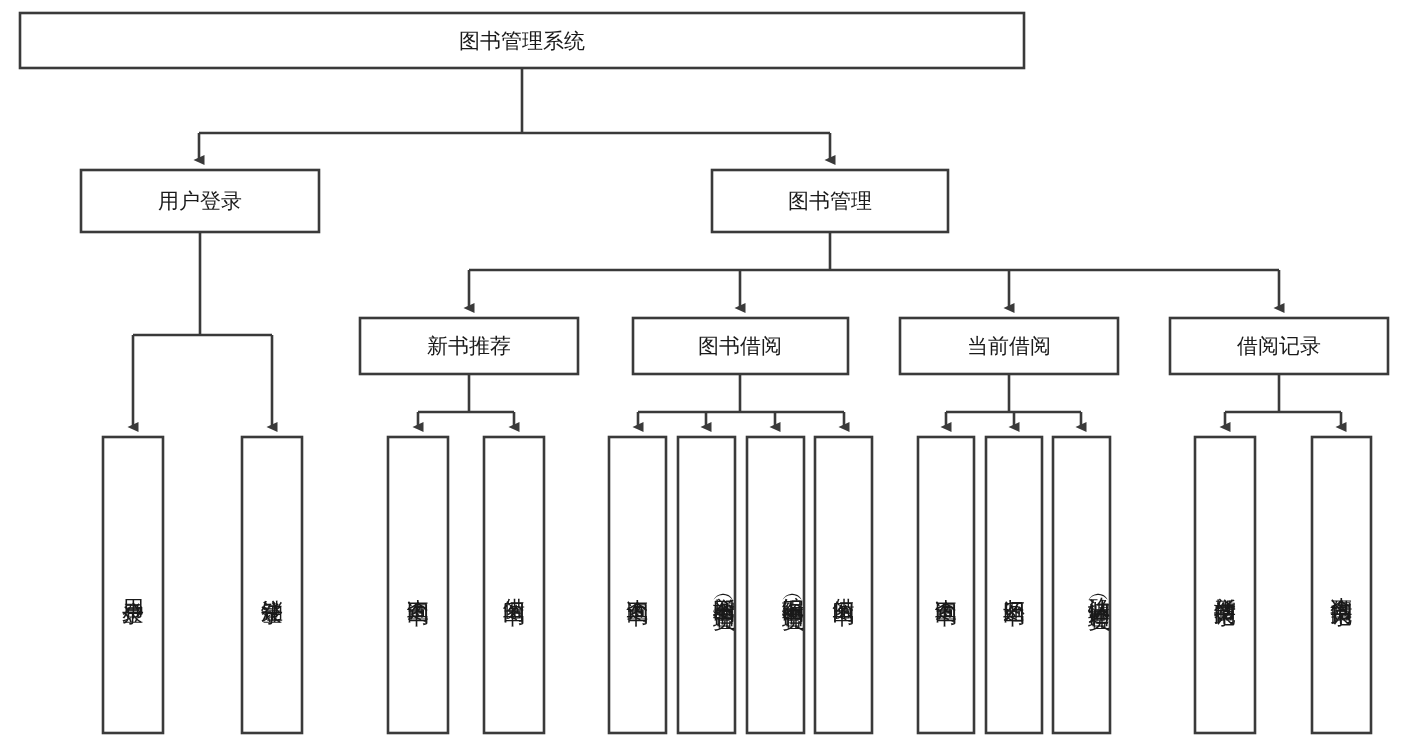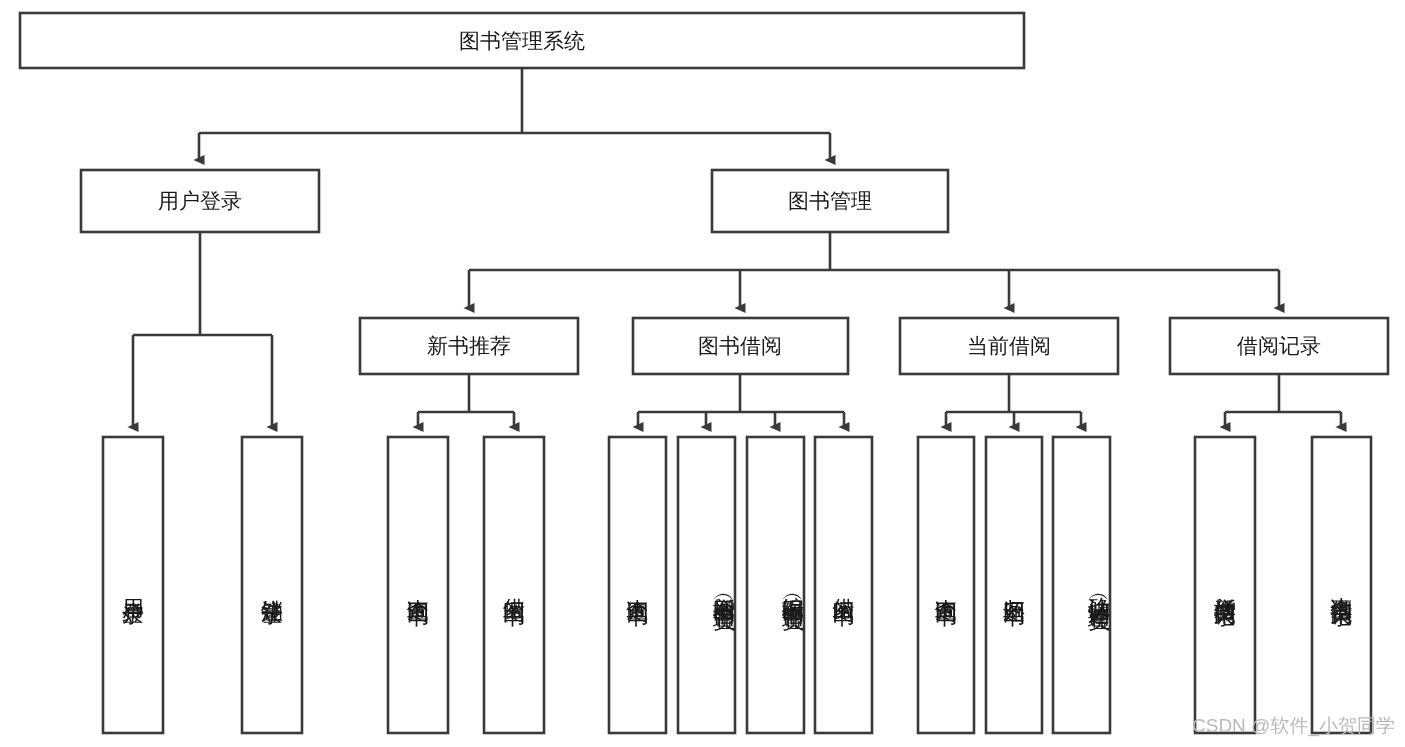--- a/index.html
+++ b/index.html
@@ -182,15 +182,14 @@
   <div class="leaf-label" style="left:609px;  top:437px; width:57px;  height:296px;">查询图书</div>
   <div class="leaf-label" style="left:678px;  top:437px; width:57px;  height:296px; align-items:flex-start; padding-top:6px; box-sizing:border-box;">新增图书（管理员）</div>
   <div class="leaf-label" style="left:747px;  top:437px; width:57px;  height:296px; align-items:flex-start; padding-top:6px; box-sizing:border-box;">编辑图书（管理员）</div>
   <div class="leaf-label" style="left:815px;  top:437px; width:57px;  height:296px;">借阅图书</div>
   <div class="leaf-label" style="left:918px;  top:437px; width:56px;  height:296px;">查询图书</div>
   <div class="leaf-label" style="left:986px;  top:437px; width:56px;  height:296px;">归还图书</div>
   <div class="leaf-label" style="left:1053px; top:437px; width:57px;  height:296px; align-items:flex-start; padding-top:6px; box-sizing:border-box;">确认归还（管理员）</div>
   <div class="leaf-label" style="left:1195px; top:437px; width:60px;  height:296px;">新增借阅记录</div>
   <div class="leaf-label" style="left:1312px; top:437px; width:59px;  height:296px;">查询借阅记录</div>
 
-  <div class="watermark" style="left:1192px; top:713px;">CSDN @软件_小贺同学</div>
 
 </div>
 
 </body></html>

